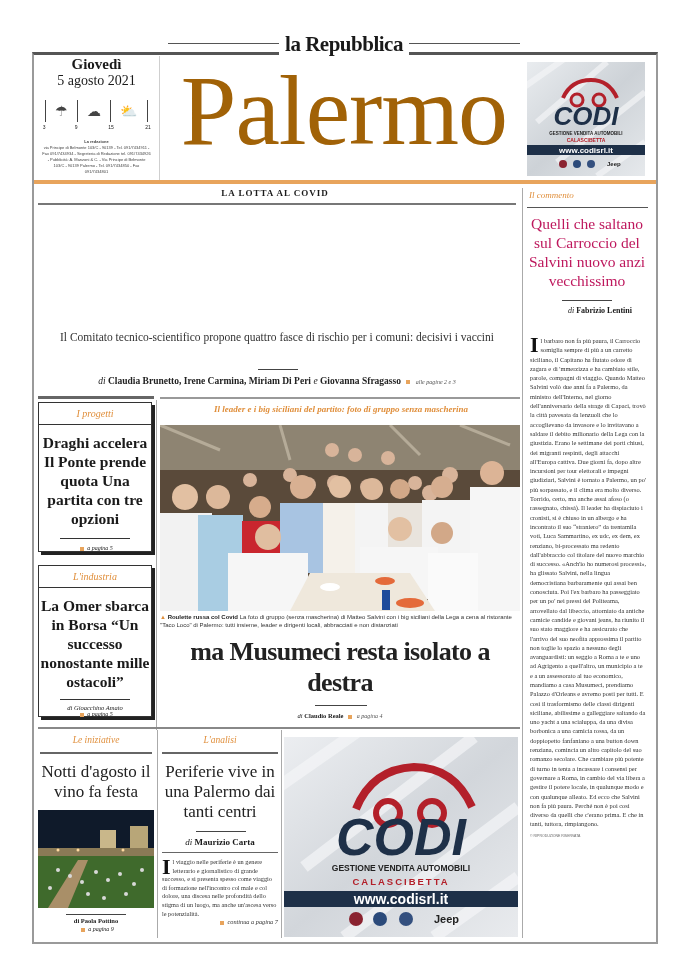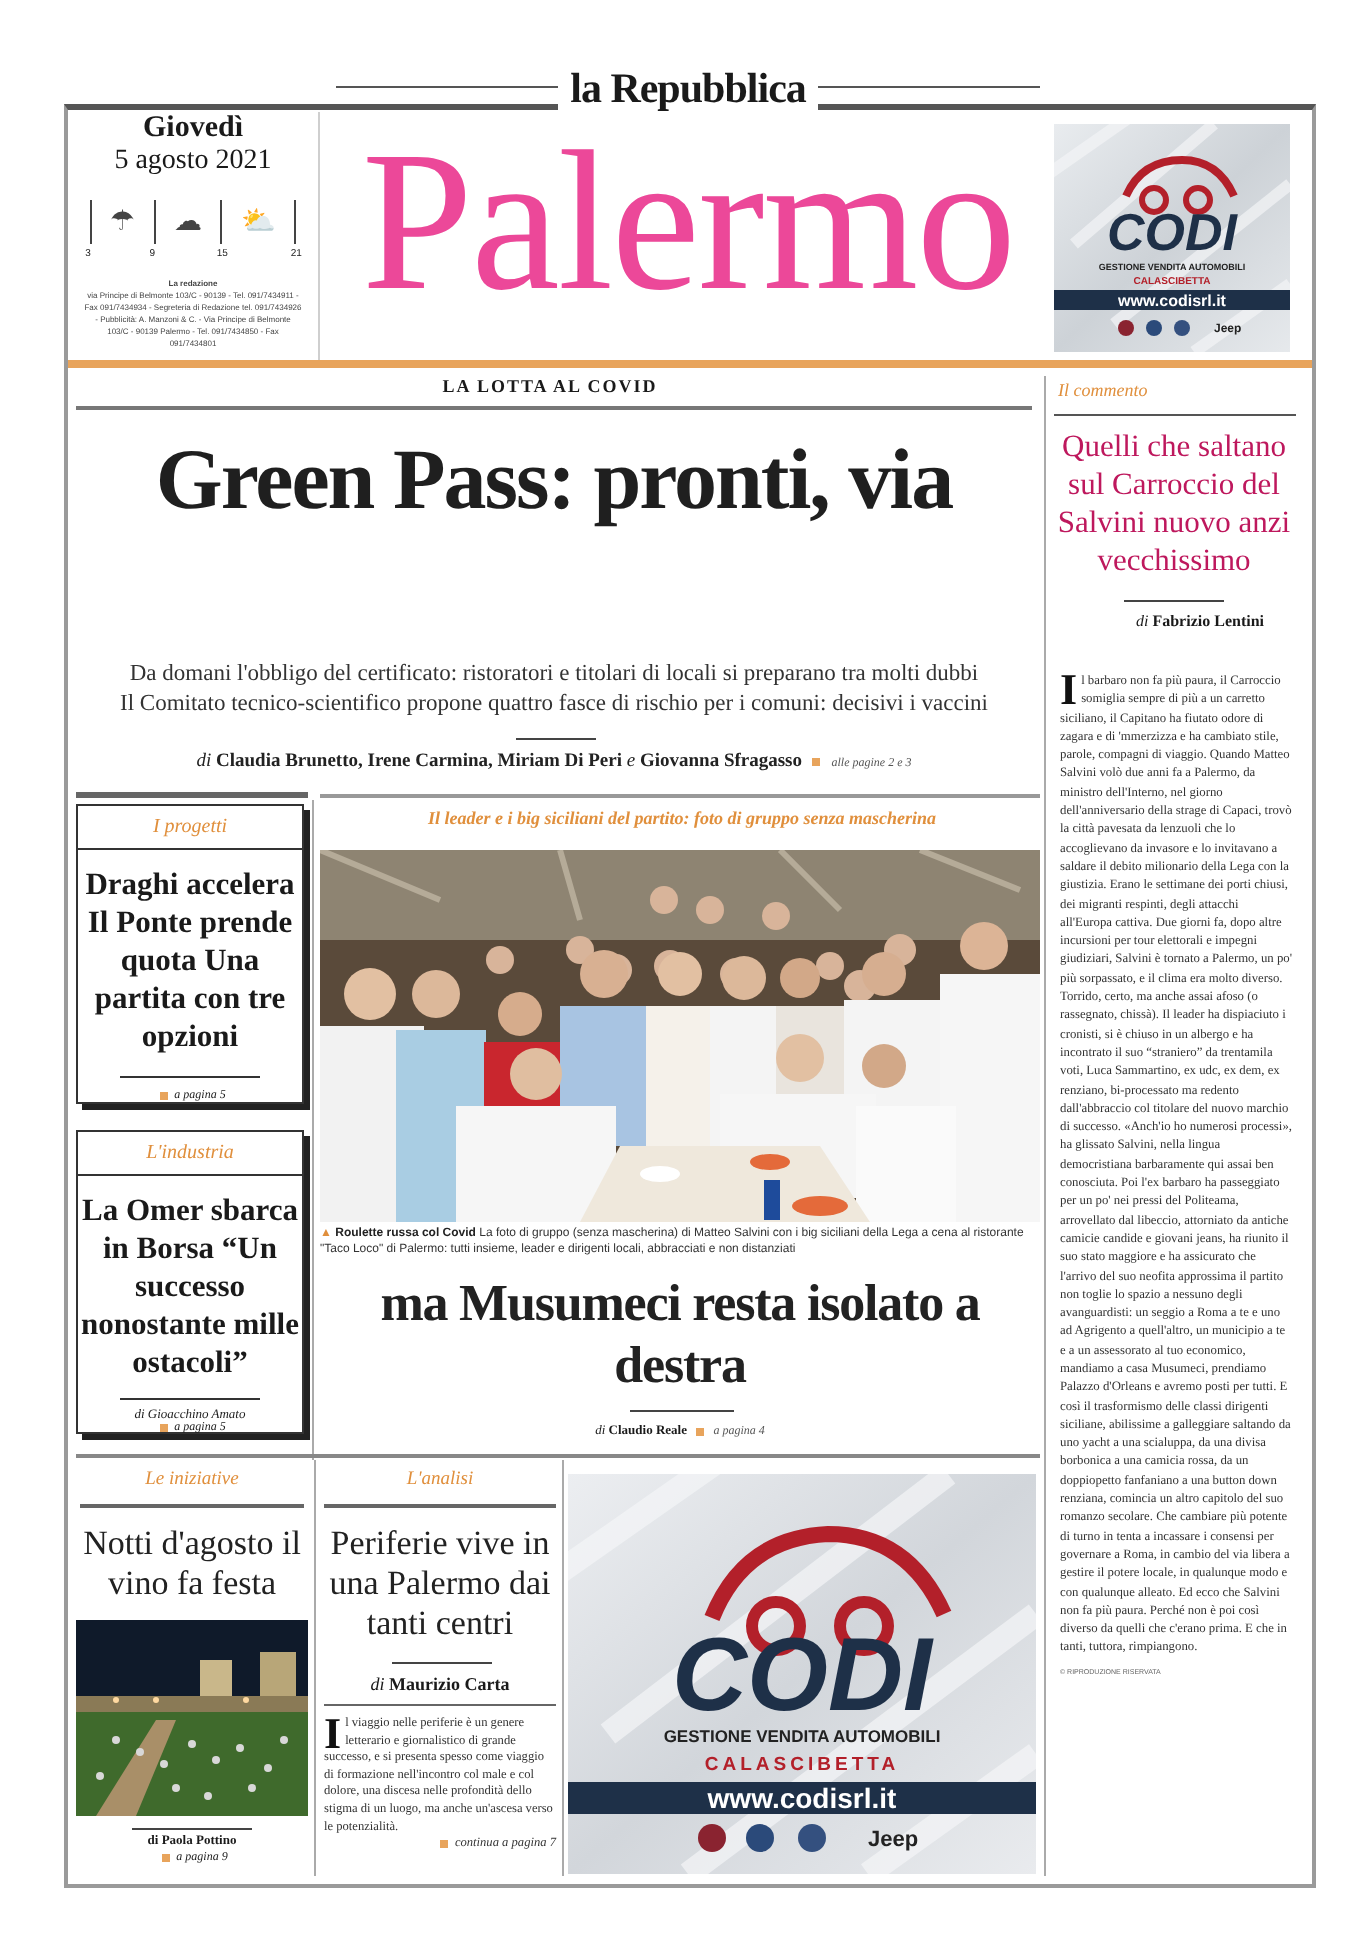--- a/index.html
+++ b/index.html
@@ -8,21 +8,21 @@
 
   .page { position: absolute; left: 32px; top: 52px; width: 626px; height: 892px;
           border-left: 2px solid #9a9a9a; border-right: 2px solid #9a9a9a; border-bottom: 2px solid #9a9a9a;
           border-top: 3px solid #555; }
 
   
   .mast-brand { position: absolute; left: 168px; top: 32px; width: 352px; text-align: center; }
   .mast-brand .line { position: absolute; top: 11px; height: 1px; background: #555; }
   .mast-brand .name { font-family: "Liberation Serif", serif; font-weight: bold; font-size: 21px; letter-spacing: -0.5px; background: #fff; padding: 0 6px; position: relative; }
   .mast-title { position: absolute; left: 168px; top: 56px; width: 352px; text-align: center;
-                font-family: "Liberation Serif", serif; font-size: 100px; line-height: 110px; letter-spacing: -1px; color: #ec4899; }
+                font-family: "Liberation Serif", serif; font-size: 100px; line-height: 110px; letter-spacing: -1px; color: #a16207; }
 
   .datebox { position: absolute; left: 34px; top: 56px; width: 126px; height: 124px; text-align: center; border-right: 1px solid #cfcfcf; }
   .datebox .day { font-weight: bold; font-size: 15px; margin-top: 0px; }
   .datebox .date { font-size: 14px; }
   .weather { display: flex; justify-content: space-around; align-items: center; margin: 8px 6px 0 6px; height: 28px; }
   .weather .tick { width: 1px; height: 22px; background: #444; position: relative; }
   .weather .tick span { position: absolute; bottom: -8px; left: -2px; font-size: 5px; font-family: "Liberation Sans", sans-serif; }
   .weather .wicon { font-size: 14px; color: #444; }
   .imprint { font-family: "Liberation Sans", sans-serif; font-size: 4px; line-height: 6px; color: #444; margin: 14px 8px 0; }
   .imprint .ttl { font-weight: bold; }
@@ -142,24 +142,22 @@
     <circle cx="64" cy="102" r="4" fill="#34507f"></circle>
     <text x="80" y="104" font-family="Liberation Sans, sans-serif" font-size="6" font-weight="bold" fill="#222">Jeep</text>
   </svg>
 </div>
 
 <div class="orange-rule"></div>
 
 <div class="kicker">LA LOTTA AL COVID</div>
 <div class="kicker-rule"></div>
 <div class="headline">
-  <div>Green Pass: pronti, via</div>
 </div>
 <div class="deck">
-  <div>Da domani l'obbligo del certificato: ristoratori e titolari di locali si preparano tra molti dubbi</div>
   <div>Il Comitato tecnico-scientifico propone quattro fasce di rischio per i comuni: decisivi i vaccini</div>
 </div>
 <div class="short-rule" style="left:258px;top:369px;width:40px;"></div>
 <div class="byline-main">
   <i>di</i>
   <span>Claudia Brunetto, Irene Carmina, Miriam Di Peri</span>
   <i>e</i>
   <span>Giovanna Sfragasso</span>
   <span class="dot"></span>
   <span class="pageref">alle pagine 2 e 3</span>

